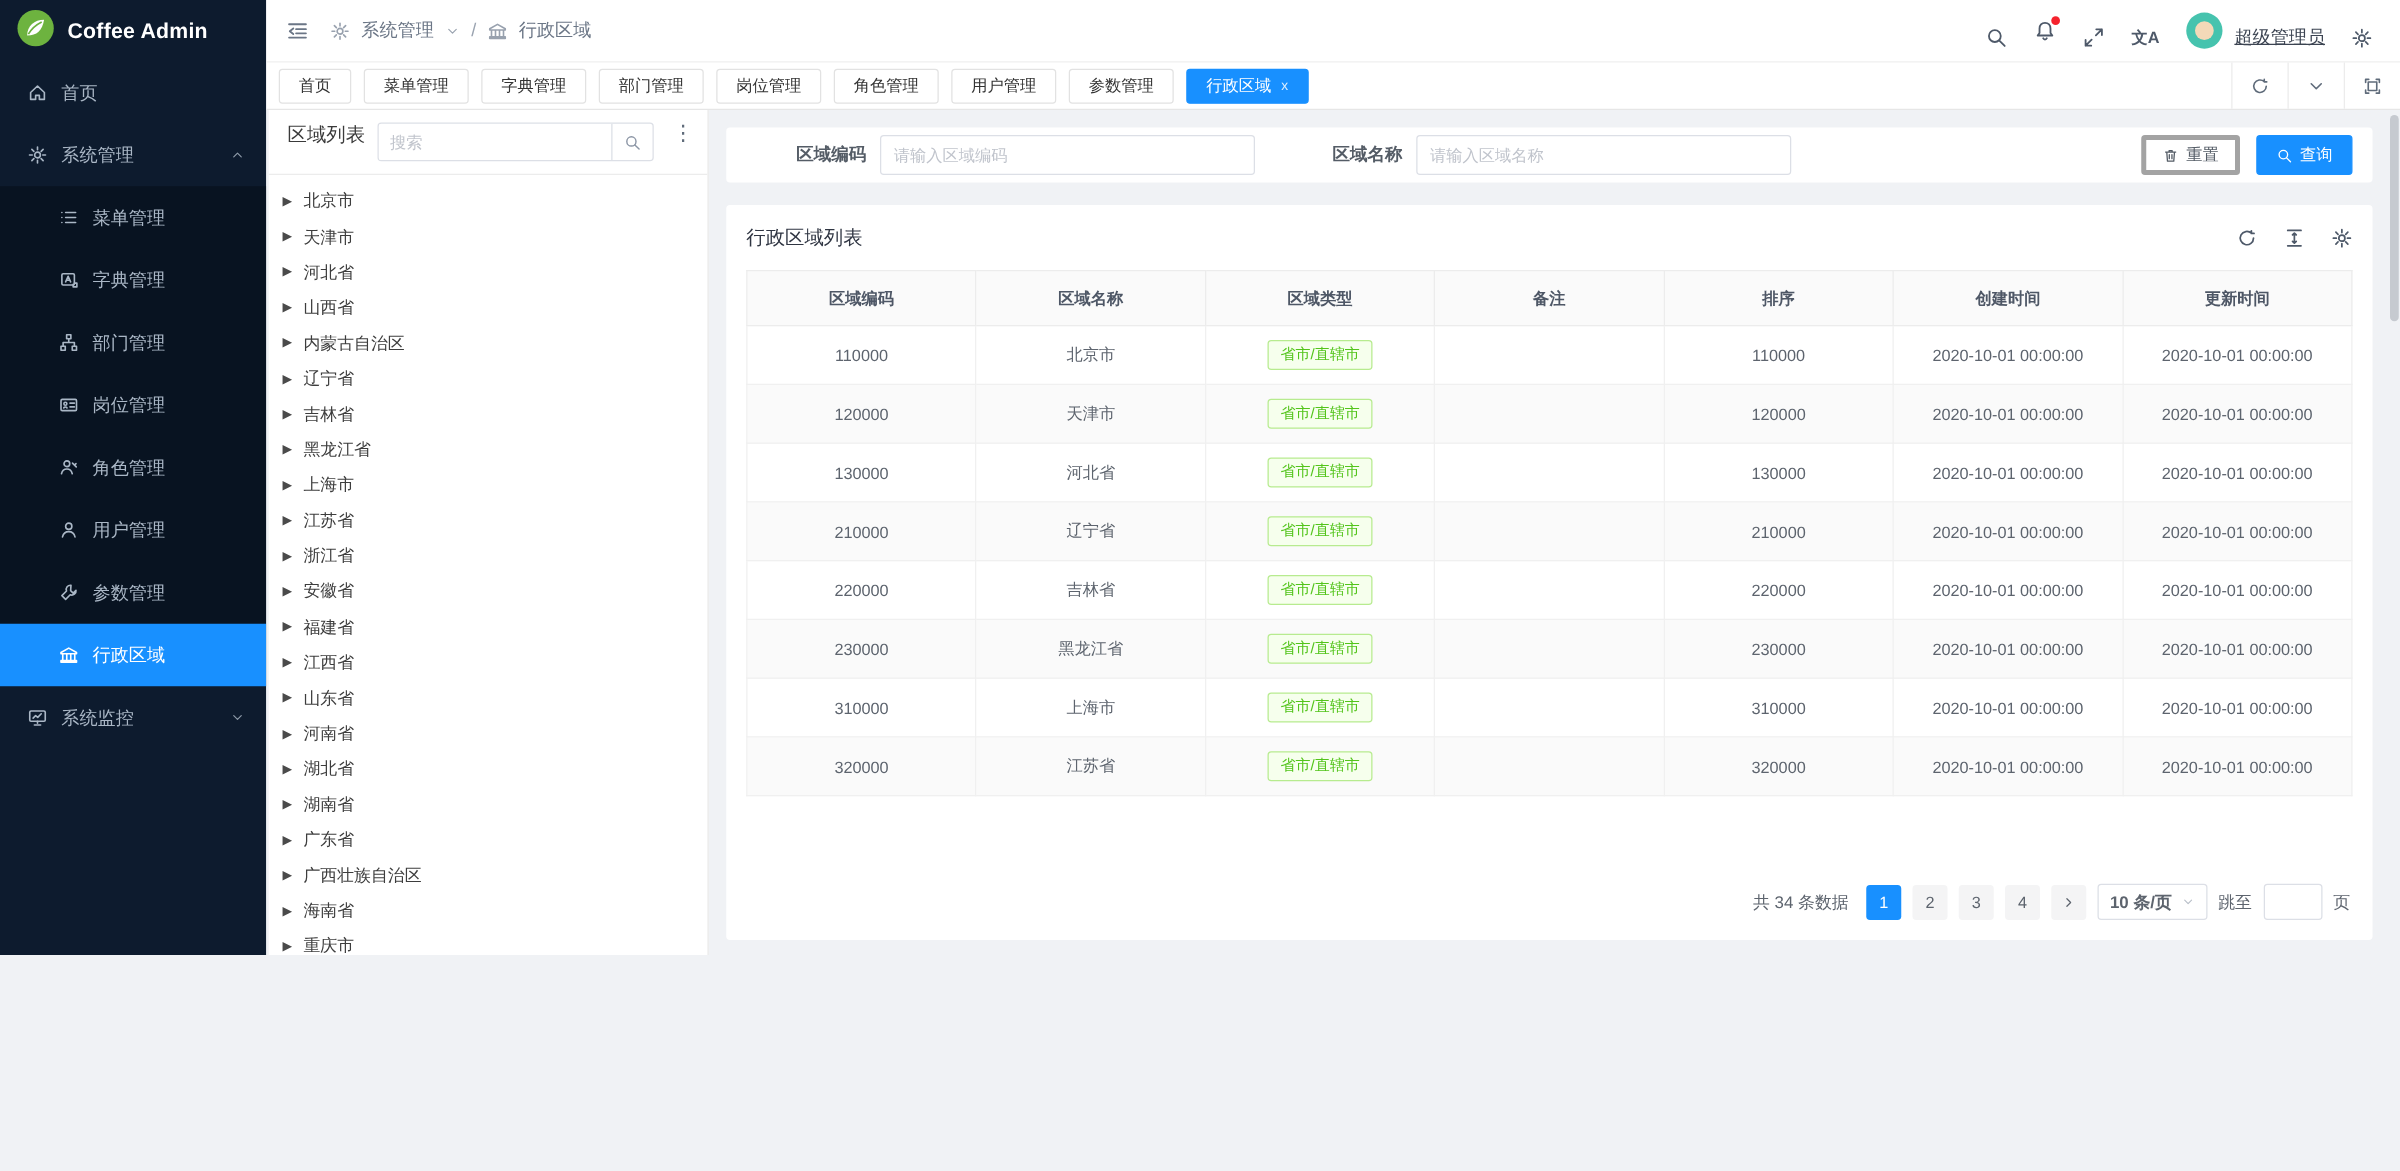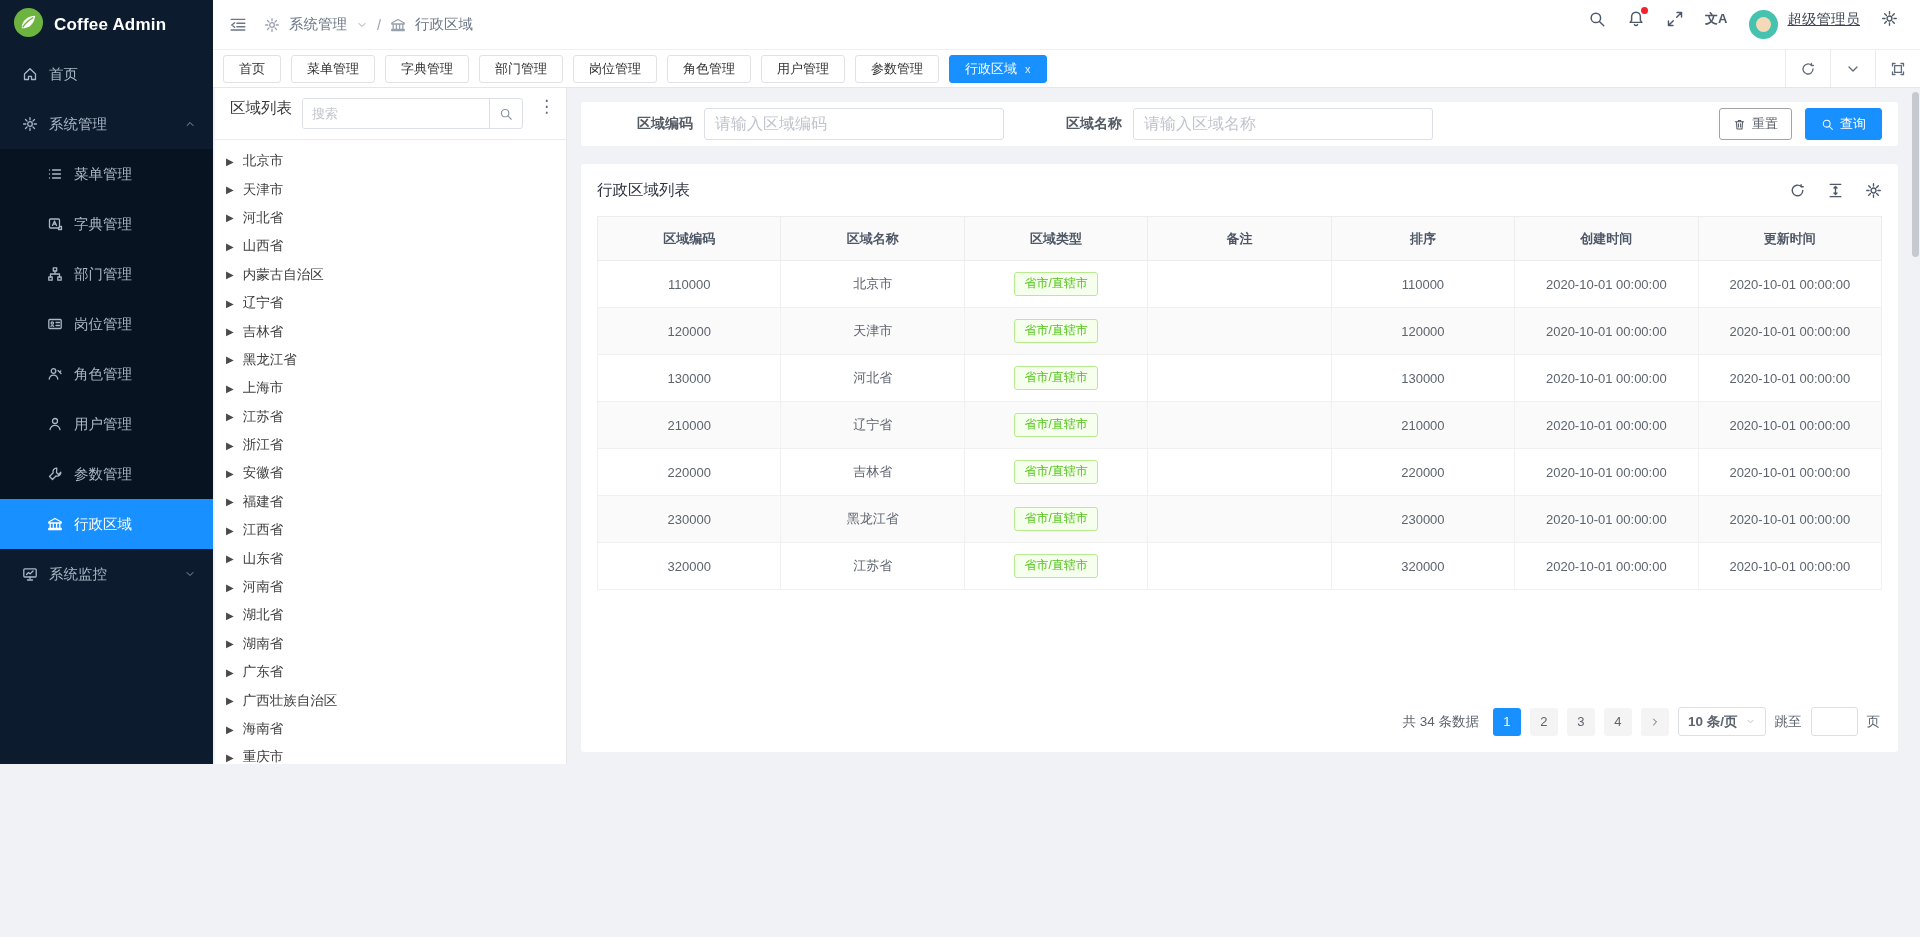--- a/index.html
+++ b/index.html
@@ -20,21 +20,21 @@
   .submenu { background:#081321; }
   .submenu .menu-item { padding-left:47px; }
   .menu-item.active { background:#1890ff; color:#fff; }
   .menu-item.active .mi { color:#fff; }
 
   
   .right-col { flex:1; min-width:0; display:flex; flex-direction:column; }
   .topbar { height:49px; background:#fff; display:flex; align-items:center; padding:0 22px 0 16px; flex-shrink:0; }
   .crumb { display:flex; align-items:center; gap:9px; color:#6b7686; font-size:14.5px; }
   .crumb .sep { color:#9aa3b0; }
-  .top-right { margin-left:auto; display:flex; align-items:flex-start; gap:21px; color:#4e5969; }
+  .top-right { margin-left:auto; display:flex; align-items:flex-end; gap:21px; color:#4e5969; }
   .bell-wrap { position:relative; }
   .badge-dot { position:absolute; top:-3px; right:-3px; width:7px; height:7px; border-radius:50%; background:#f5222d; }
   .avatar { width:29px; height:29px; border-radius:50%; background:#46c3ae; position:relative; overflow:hidden; flex-shrink:0; }
   .avatar::after { content:""; position:absolute; left:7px; top:7px; width:15px; height:15px; border-radius:50%; background:#f3d9b8; }
   .user-name { font-size:14.5px; color:#3c4452; margin-left:-11px;text-decoration:underline; }
   .trans { font-size:13px; font-weight:bold; color:#4e5969; }
 
   
   .tabbar { height:39px; background:#fff; border-top:1px solid #f0f0f0; border-bottom:1px solid #e6e6e6; display:flex; align-items:center; padding-left:10px; flex-shrink:0; }
   .tabs { display:flex; gap:10px; align-items:center; }
@@ -58,25 +58,25 @@
   .tree-item { height:28.4px; display:flex; align-items:center; gap:9px; font-size:13.5px; color:#3d3d3d; cursor:pointer; }
   .caret { color:#4a4a4a; font-size:10px; }
 
   .main-col { flex:1; min-width:0; display:flex; flex-direction:column; padding:14px 22px 12px 14px; gap:18px; }
 
   
   .filter-card { background:#fff; border-radius:3px; height:44px; display:flex; align-items:center; padding:0 16px 0 56px; flex-shrink:0; }
   .f-field { display:flex; align-items:center; gap:11px; }
   .f-field + .f-field { margin-left:62px; }
   .f-label { font-size:14px; font-weight:bold; color:#545c66; white-space:nowrap; }
-  .f-input { width:300px; height:32px; border:1px solid #dcdfe6; border-radius:3px; padding:0 10px; font-size:16px; color:#333; outline:none; }
+  .f-input { width:300px; height:32px; border:1px solid #dcdfe6; border-radius:3px; padding:0 10px; font-size:13px; color:#333; outline:none; }
   .f-input::placeholder { color:#c0c4cc; }
   .f-actions { margin-left:auto; display:flex; gap:13px; }
   .btn { height:32px; border-radius:3px; font-size:13px; display:flex; align-items:center; gap:6px; cursor:pointer; }
-  .btn-reset { padding:0 13px; border:1px solid #a3a3a3; background:#fff; color:#545c66; }
+  .btn-reset { padding:0 13px; border:4px solid #a3a3a3; background:#fff; color:#545c66; }
   .btn-primary { padding:0 15px; border:1px solid #1890ff; background:#1890ff; color:#fff; }
 
   
   .table-card { background:#fff; border-radius:3px; flex:1; min-height:0; display:flex; flex-direction:column; padding:0 16px; }
   .card-head { height:52px; display:flex; align-items:center; flex-shrink:0; }
   .card-title { font-size:15.5px; color:#2f3542; }
   .card-tools { margin-left:auto; display:flex; gap:21px; color:#4e5969; }
   .card-tools .ic { width:17px; height:17px; cursor:pointer; }
   table { width:100%; border-collapse:collapse; table-layout:fixed; }
   th { background:#fafafa; height:44px; font-size:13px; font-weight:bold; color:#4e5766; border:1px solid #ececec; text-align:center; }
@@ -540,20 +540,29 @@
                 <tr>
                   <td>230000</td>
                     <td>黑龙江省</td>
                   <td><span class="tag">省市/直辖市</span></td>
                   <td></td>
                     <td>230000</td>
                   <td>2020-10-01 00:00:00</td>
                     <td>2020-10-01 00:00:00</td>
                 </tr>
                 <tr>
+                  <td>310000</td>
+                    <td>上海市</td>
+                  <td><span class="tag">省市/直辖市</span></td>
+                  <td></td>
+                    <td>310000</td>
+                  <td>2020-10-01 00:00:00</td>
+                    <td>2020-10-01 00:00:00</td>
+                </tr>
+                <tr>
                   <td>320000</td>
                     <td>江苏省</td>
                   <td><span class="tag">省市/直辖市</span></td>
                   <td></td>
                     <td>320000</td>
                   <td>2020-10-01 00:00:00</td>
                     <td>2020-10-01 00:00:00</td>
                 </tr>
               </tbody>
             </table>

